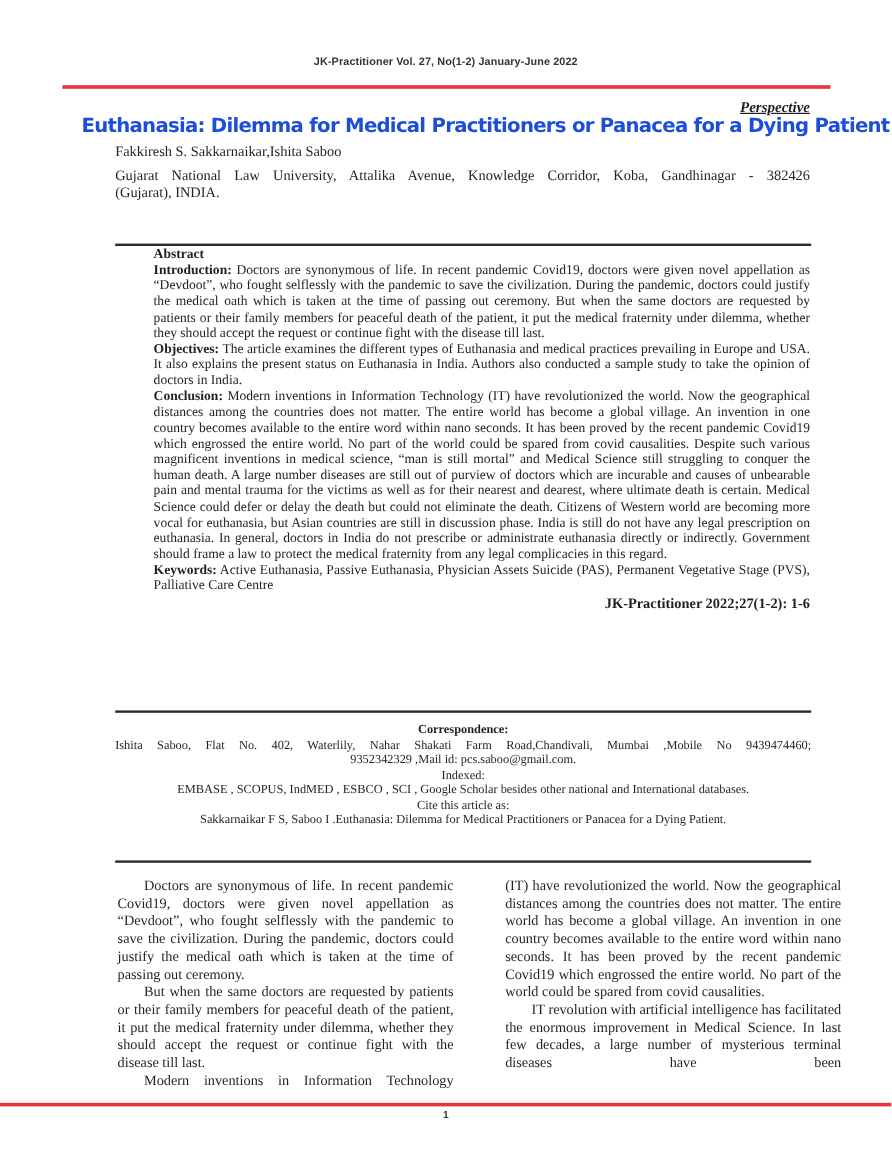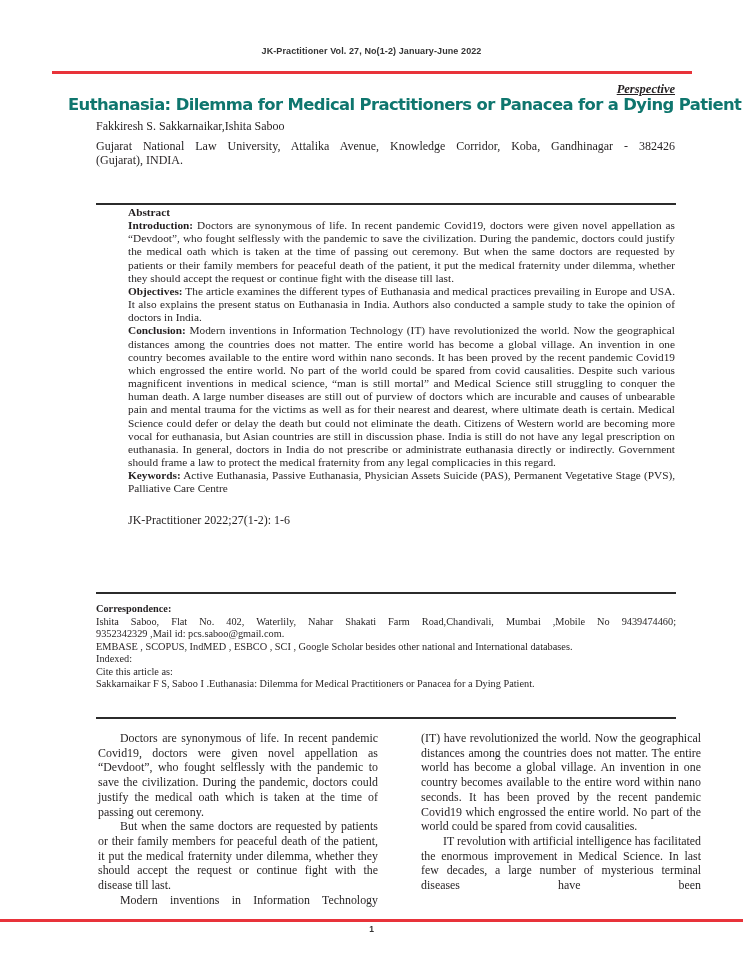--- a/index.html
+++ b/index.html
@@ -13,49 +13,49 @@
     .rule-red-top { position: absolute; top: 71px; left: 52px; width: 640px; height: 3px; background: #e8333a; }
     .rule-red-bottom { position: absolute; top: 919px; left: 0; width: 743px; height: 3px; background: #e8333a; }
 
     .section-type {
       position: absolute; top: 82px; right: 68px;
       font-family: "Liberation Serif", serif; font-size: 12.5px; font-weight: bold; text-decoration: underline; font-style: italic;
     }
     .title {
       position: absolute; top: 95px; left: 68px; width: 615px;
       font-family: "DejaVu Sans", sans-serif; font-size: 16.4px; font-weight: bold; letter-spacing: -0.6px;
-      color: #0f766e; white-space: nowrap;
+      color: #1d4ed8; white-space: nowrap;
     }
     .authors {
       position: absolute; top: 119px; left: 96px;
       font-family: "Liberation Serif", serif; font-size: 12px;
     }
     .aff-block {
       position: absolute; top: 139px; left: 96px; width: 579px;
       font-family: "Liberation Serif", serif; font-size: 12px; line-height: 14px;
     }
     .aff-block .h { font-weight: bold; }
     .aff-block .just { text-align: justify; text-align-last: justify; }
     .rule-dark { position: absolute; left: 96px; width: 580px; height: 2px; background: #2b2b2b; }
 
     .abstract {
       position: absolute; top: 206px; left: 128px; width: 547px;
       font-family: "Liberation Serif", serif; font-size: 11.3px; line-height: 13.15px; text-align: justify;
     }
     .abstract p { margin: 0; }
     .abstract b { font-weight: bold; }
     .abstract .cite {
-      font-weight: normal; font-size: 12px; margin-top: 19px;
+      text-align: right; font-weight: bold; font-size: 12px; margin-top: 2px;
     }
 
     .corr {
       position: absolute; top: 603px; left: 96px; width: 580px;
       font-family: "Liberation Serif", serif; font-size: 10.3px; line-height: 12.5px;
     }
-    .corr p { margin: 0; }
+    .corr p { margin: 0; text-align: center; }
     .corr .just { text-align: justify; text-align-last: justify; }
 
     .col {
       position: absolute; top: 731px; width: 280px;
       font-family: "Liberation Serif", serif; font-size: 11.9px; line-height: 14.7px; text-align: justify;
       color: #231f20;
     }
     .col p { margin: 0; text-indent: 22px; }
     .col p.noindent { text-indent: 0; }
     .col p.lastjust { text-align-last: justify; }
@@ -90,22 +90,22 @@
   <p><b>Conclusion:</b><span> Modern inventions in Information Technology (IT) have revolutionized the world. Now the geographical distances among the countries does not matter. The entire world has become a global village. An invention in one country becomes available to the entire word within nano seconds. It has been proved by the recent pandemic Covid19 which engrossed the entire world. No part of the world could be spared from covid causalities. Despite such various magnificent inventions in medical science, “man is still mortal” and Medical Science still struggling to conquer the human death. A large number diseases are still out of purview of doctors which are incurable and causes of unbearable pain and mental trauma for the victims as well as for their nearest and dearest, where ultimate death is certain. Medical Science could defer or delay the death but could not eliminate the death. Citizens of Western world are becoming more vocal for euthanasia, but Asian countries are still in discussion phase. India is still do not have any legal prescription on euthanasia. In general, doctors in India do not prescribe or administrate euthanasia directly or indirectly. Government should frame a law to protect the medical fraternity from any legal complicacies in this regard.</span></p>
   <p><b>Keywords:</b><span> Active Euthanasia, Passive Euthanasia, Physician Assets Suicide (PAS), Permanent Vegetative Stage (PVS), Palliative Care Centre</span></p>
   <p class="cite">JK-Practitioner 2022;27(1-2): 1-6</p>
 </div>
 <div class="rule-dark" style="top:592px;"></div>
 
 <div class="corr">
   <p style="font-weight:bold;">Correspondence:</p>
   <p class="just">Ishita Saboo, Flat No. 402, Waterlily, Nahar Shakati Farm Road,Chandivali, Mumbai ,Mobile No 9439474460;</p>
   <p>9352342329 ,Mail id: pcs.saboo@gmail.com.</p>
+  <p>Indexed:</p>
   <p>EMBASE , SCOPUS, IndMED , ESBCO , SCI , Google Scholar besides other national and International databases.</p>
-  <p>Indexed:</p>
   <p>Cite this article as:</p>
   <p>Sakkarnaikar F S, Saboo I .Euthanasia: Dilemma for Medical Practitioners or Panacea for a Dying Patient.</p>
 </div>
 <div class="rule-dark" style="top:717px;"></div>
 
 <div class="col col-left">
   <p>Doctors are synonymous of life. In recent pandemic Covid19, doctors were given novel appellation as “Devdoot”, who fought selflessly with the pandemic to save the civilization. During the pandemic, doctors could justify the medical oath which is taken at the time of passing out ceremony.</p>
   <p>But when the same doctors are requested by patients or their family members for peaceful death of the patient, it put the medical fraternity under dilemma, whether they should accept the request or continue fight with the disease till last.</p>
   <p class="lastjust">Modern inventions in Information Technology</p>
 </div>

